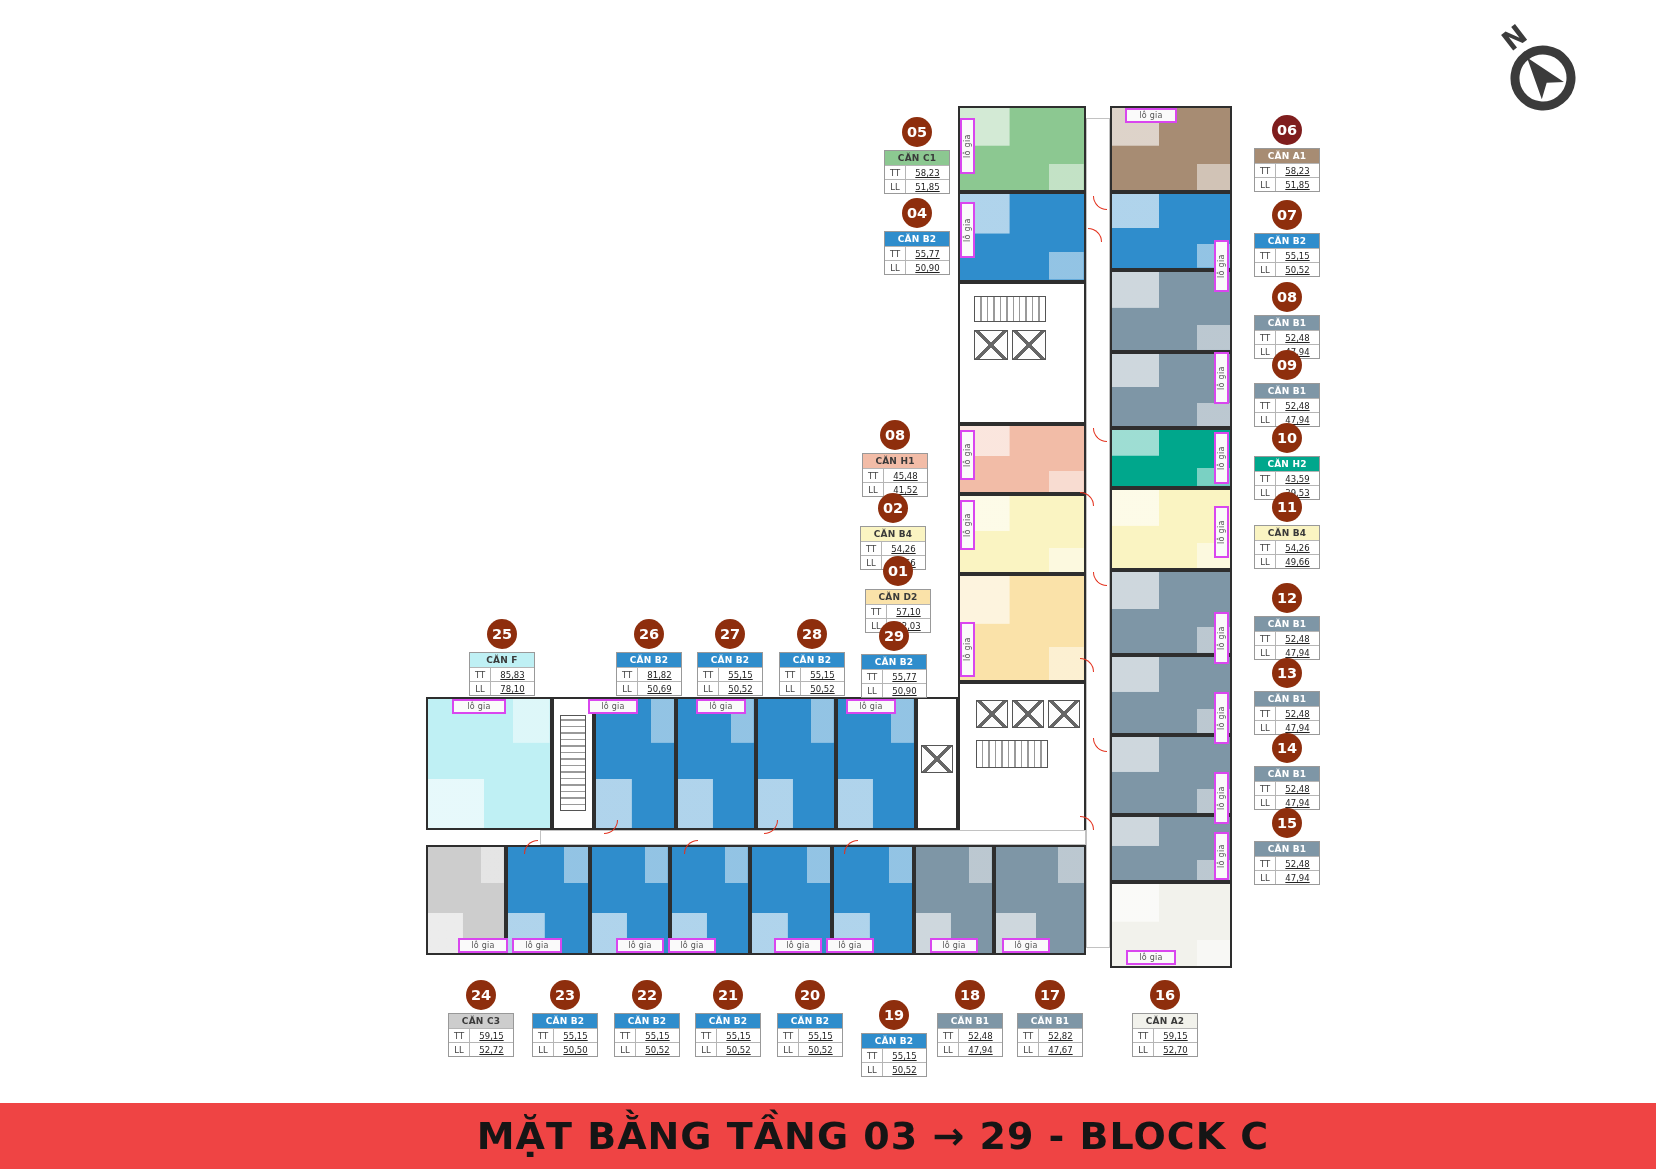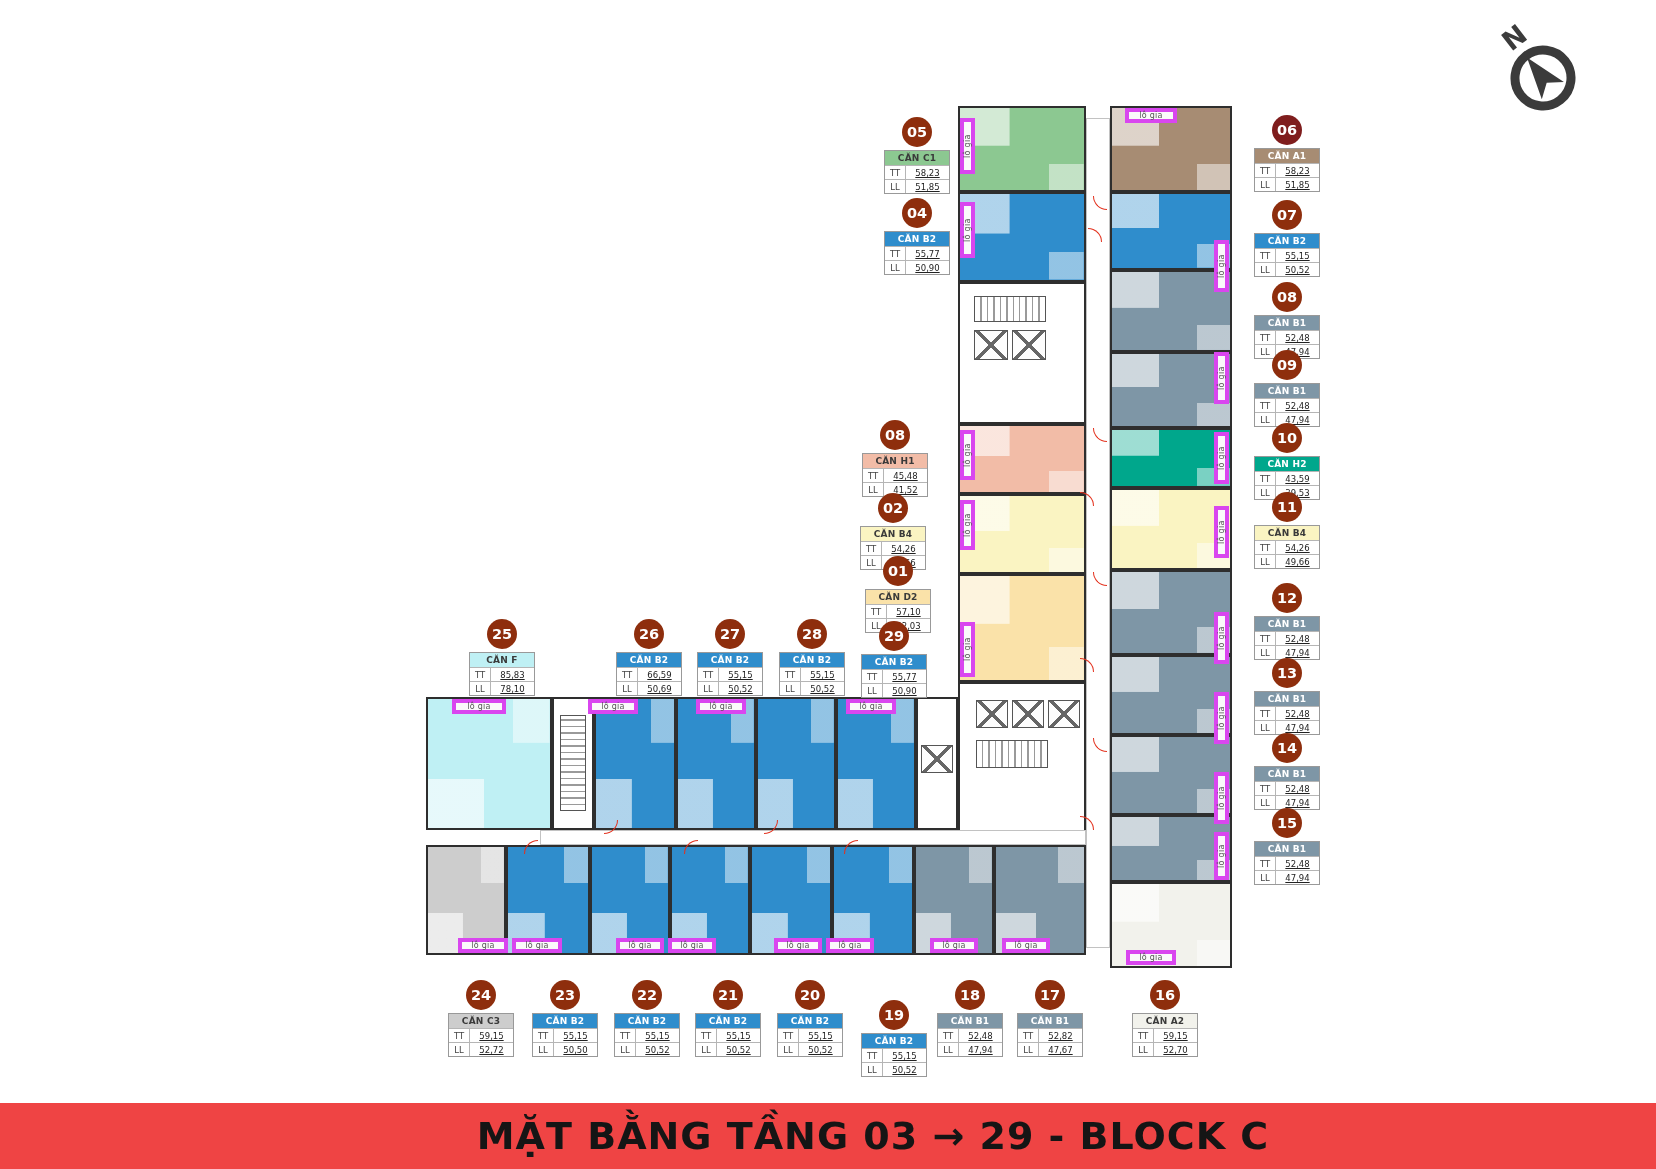--- a/index.html
+++ b/index.html
@@ -12,21 +12,21 @@
   .u.h{background-image:linear-gradient(rgba(255,255,255,.62),rgba(255,255,255,.62)),linear-gradient(rgba(255,255,255,.48),rgba(255,255,255,.48));
        background-size:46% 38%,30% 34%;background-position:0 100%,100% 0;}
   .core{position:absolute;box-sizing:border-box;border:2.5px solid #2e2e2e;background:#fff;z-index:1;}
   .cor{position:absolute;background:#fff;border:1px solid #c2c2c2;box-sizing:border-box;z-index:2;}
   .elev{position:absolute;box-sizing:border-box;border:1.5px solid #555;background-color:#fdfdfd;z-index:3;
         background-image:linear-gradient(45deg,transparent 46%,#666 46%,#666 54%,transparent 54%),
                          linear-gradient(135deg,transparent 46%,#666 46%,#666 54%,transparent 54%);}
   .stair{position:absolute;box-sizing:border-box;border:1.5px solid #555;z-index:3;
          background:repeating-linear-gradient(90deg,#fff 0 5px,#9a9a9a 5px 6.5px);}
   .stair.vs{background:repeating-linear-gradient(0deg,#fff 0 5px,#9a9a9a 5px 6.5px);}
-  .lg{position:absolute;box-sizing:border-box;background:#fafafa;border:4px solid #d946ef;color:#555;
+  .lg{position:absolute;box-sizing:border-box;background:#fafafa;border:2px solid #d946ef;color:#555;
       font-size:8px;line-height:1;display:flex;align-items:center;justify-content:center;letter-spacing:.3px;z-index:4;}
   .lg.vert{writing-mode:vertical-rl;transform:rotate(180deg);}
   .door{position:absolute;width:13px;height:13px;z-index:5;
         border-left:1.6px solid #E3311D;border-bottom:1.6px solid #E3311D;border-bottom-left-radius:100%;}
   
   .card{position:absolute;width:66px;display:flex;flex-direction:column;align-items:center;z-index:6;}
   .badge{width:30px;height:30px;border-radius:50%;color:#fff;font-weight:bold;font-size:14.5px;
          display:flex;align-items:center;justify-content:center;margin-bottom:3px;}
   .tbl{width:66px;border:1px solid #999;background:#fff;box-sizing:border-box;}
   .hdr{height:14px;line-height:15px;text-align:center;font-size:9px;font-weight:bold;letter-spacing:.2px;}
@@ -358,21 +358,21 @@
         <span class="v">78,10</span>
       </div>
     </div>
   </div>
 <div class="card" style="left:616px;top:619px">
     <div class="badge" style="background-color: rgb(142, 46, 13);">26</div>
     <div class="tbl">
       <div class="hdr" style="background-color: rgb(47, 141, 204); color: rgb(255, 255, 255);">CĂN B2</div>
       <div class="row">
         <span class="k">TT</span>
-        <span class="v">66,59</span>
+        <span class="v">81,82</span>
       </div>
       <div class="row">
         <span class="k">LL</span>
         <span class="v">50,69</span>
       </div>
     </div>
   </div>
 <div class="card" style="left:697px;top:619px">
     <div class="badge" style="background-color: rgb(142, 46, 13);">27</div>
     <div class="tbl">

